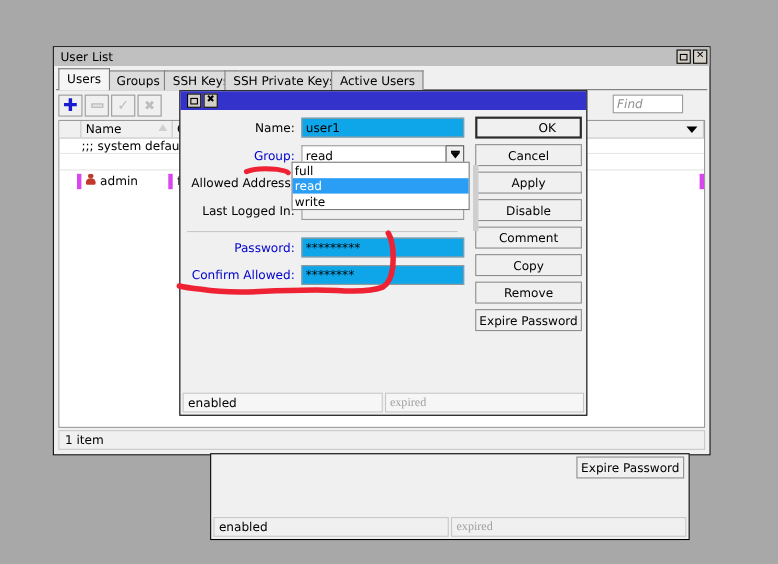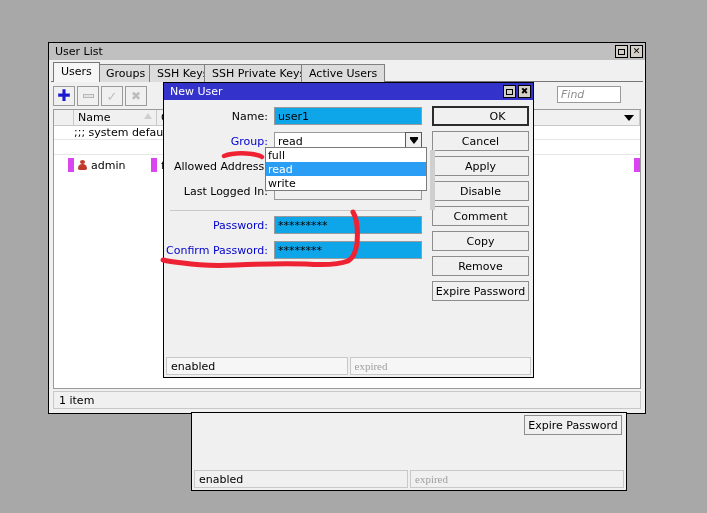--- a/index.html
+++ b/index.html
@@ -176,25 +176,25 @@
   }
   .grow {
     display: flex;
     height: 15px;
     border-bottom: 1px solid #e6e6e6;
     box-sizing: border-box;
     font-size: 11px;
     align-items: center;
   }
   .gcell {
-    border-right: 6px solid #d946ef;
+    border-right: 4px solid #d946ef;
     box-sizing: border-box;
     padding: 0 4px;
     height: 100%;
-    display: flex; align-items: center;
+    display: flex; 
     white-space: nowrap;
     overflow: hidden;
     margin-top: 36px;
   }
   .commentrow {
     display: flex; height: 14px; align-items: center;
     font-size: 11px; padding-left: 20px; color: #000;
     border-bottom: 1px solid #e6e6e6;
     box-sizing: border-box;
   }
@@ -487,21 +487,20 @@
         <div>enabled</div>
         <div class="greytext">expired</div>
       </div>
     </div>
   </div>
 
   <div class="sb-sliver"></div>
 
   <div class="win" id="newuser">
     <div class="titlebar active">
-      <span class="tb-title">New User</span>
       <span class="tb-btns">
         <span class="tb-btn">
             <span class="sq"></span>
           </span>
         <span class="tb-btn">✖</span>
       </span>
     </div>
 
     <div class="nu-body">
 
@@ -533,21 +532,21 @@
         </div>
 
         <div class="divider" style="top:104px;"></div>
 
         <div class="frow" style="margin-top:14px;">
           <div class="flabel link">Password:</div>
           <div class="finput">*********</div>
         </div>
 
         <div class="frow">
-          <div class="flabel link">Confirm Password:</div>
+          <div class="flabel link">Confirm Allowed:</div>
           <div class="finput">********</div>
         </div>
       </div>
 
       <div class="btncol">
         <div class="dbtn default">OK</div>
         <div class="dbtn">Cancel</div>
         <div class="dbtn">Apply</div>
         <div class="dbtn">Disable</div>
         <div class="dbtn">Comment</div>

